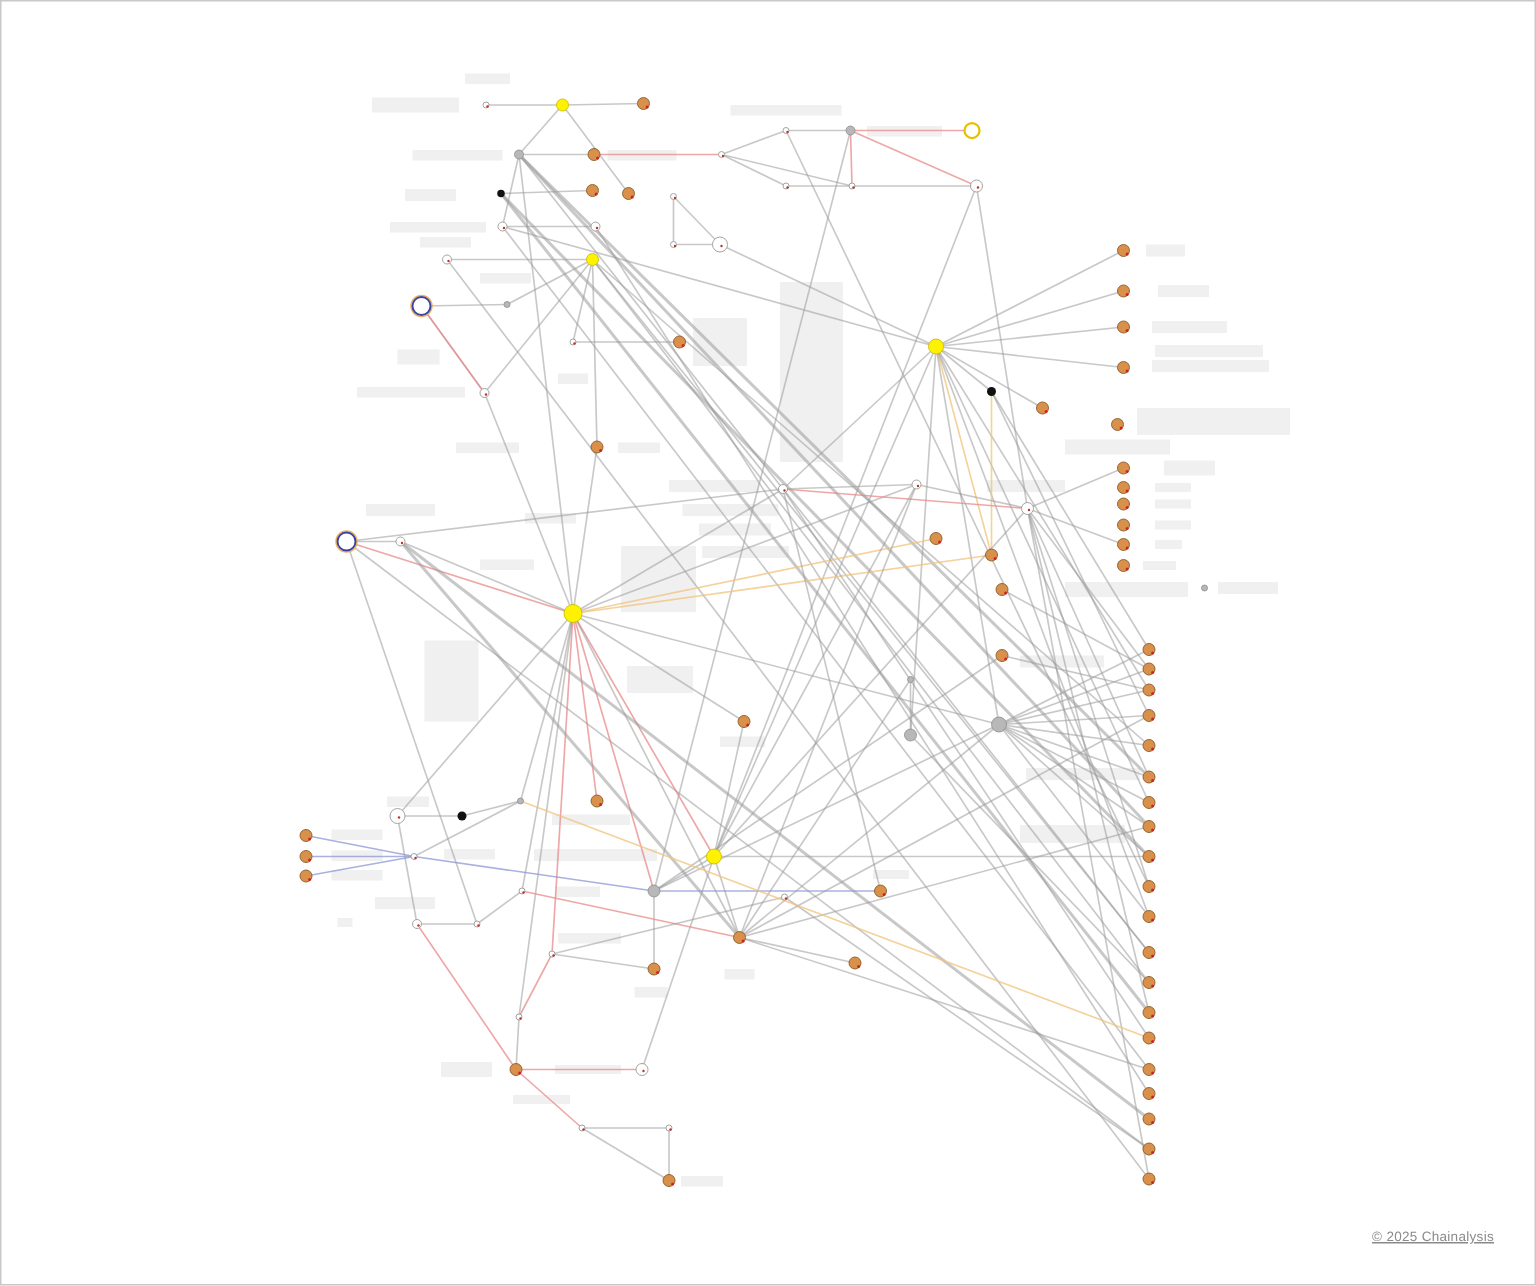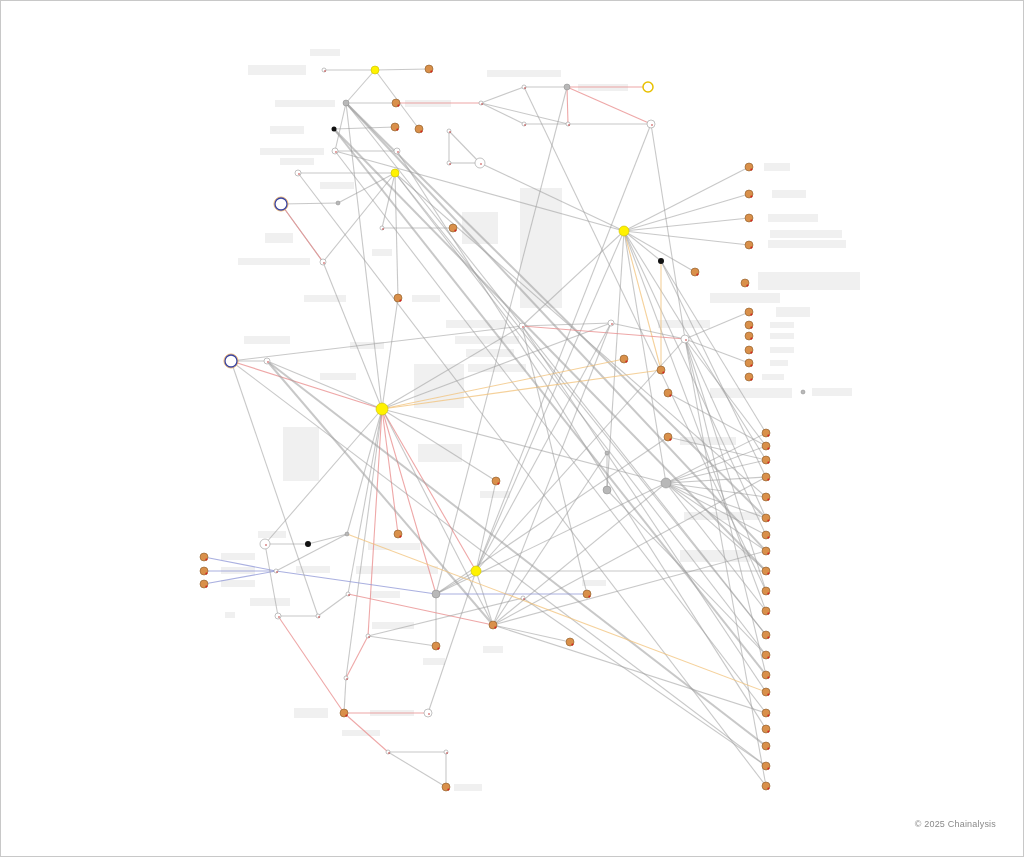--- a/index.html
+++ b/index.html
@@ -1,19 +1,19 @@
 <!DOCTYPE html>
 <html><head>
 <meta charset="utf-8">
 <style>
   html, body { margin:0; padding:0; background:#ffffff; }
   body { width:1024px; height:857px; position:relative; overflow:hidden; font-family:"Liberation Sans", sans-serif; }
   .frame { position:absolute; left:0; top:0; width:1022px; height:855px; border:1px solid #c8c8c8; background:#fff; }
   #graph { position:absolute; left:0; top:0; width:1024px; height:857px; }
-  .copyright { position:absolute; right:28px; top:819px; font-size:9px; color:#8a8a8a; letter-spacing:0.2px; }
+  .copyright { position:absolute; right:28px; top:819px; font-size:9px; color:#8a8a8a; letter-spacing:0.2px;text-decoration:underline; }
 </style>
 </head>
 <body>
 
 <div class="frame"></div>
 
 <svg id="graph" viewBox="0 0 1024 857" xmlns="http://www.w3.org/2000/svg">
   <g id="label-layer">
       <rect x="248" y="65" width="58" height="10" fill="#f0f0f0"></rect>
       <rect x="310" y="49" width="30" height="7" fill="#f0f0f0"></rect>

